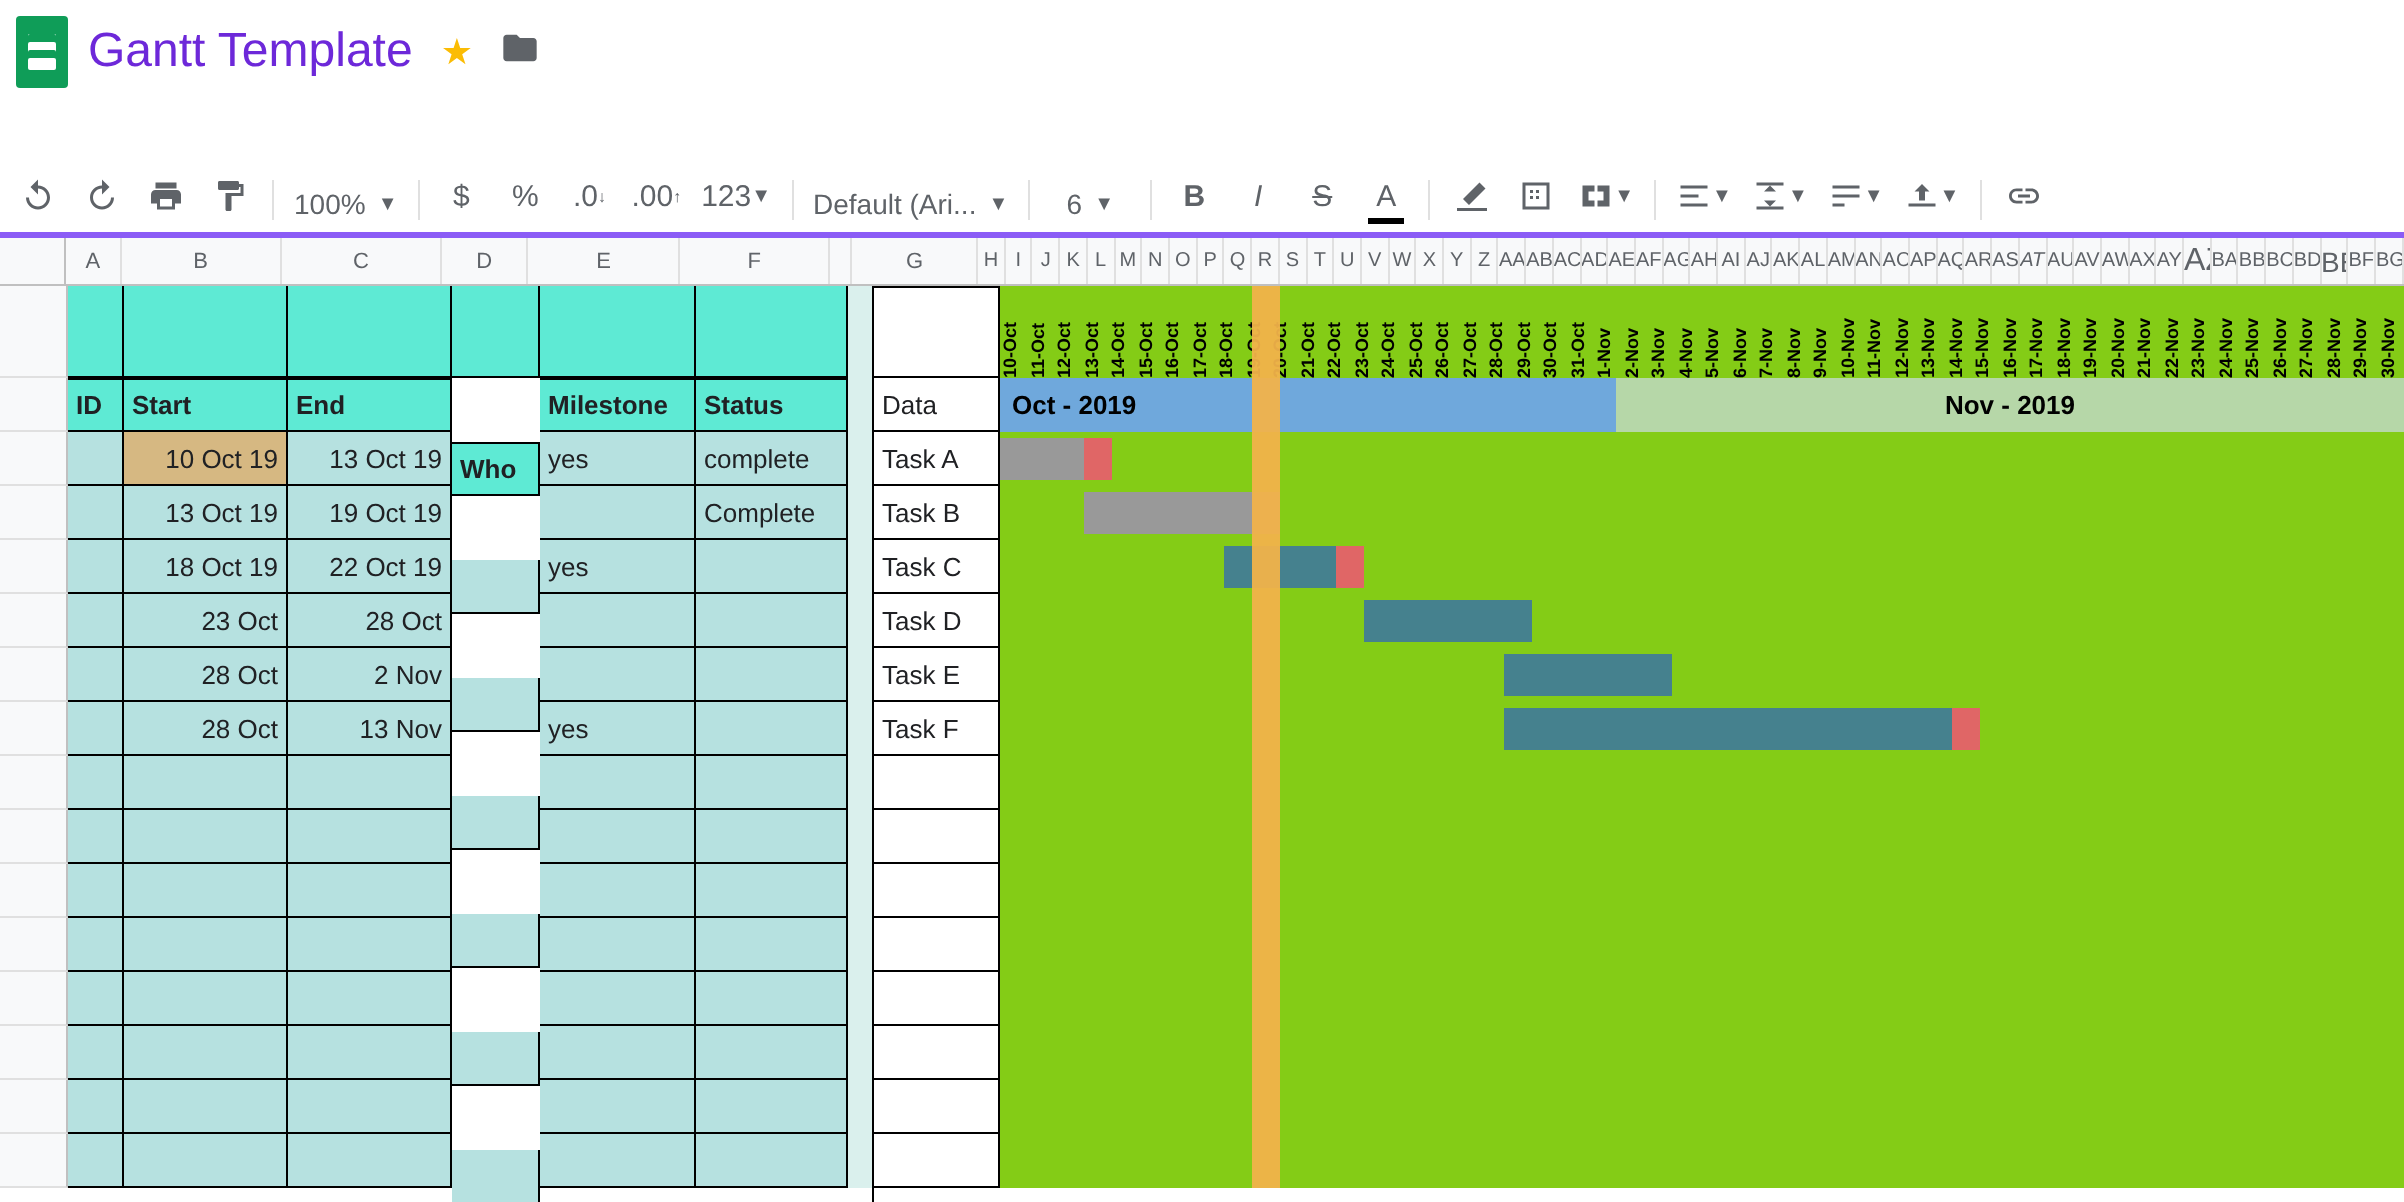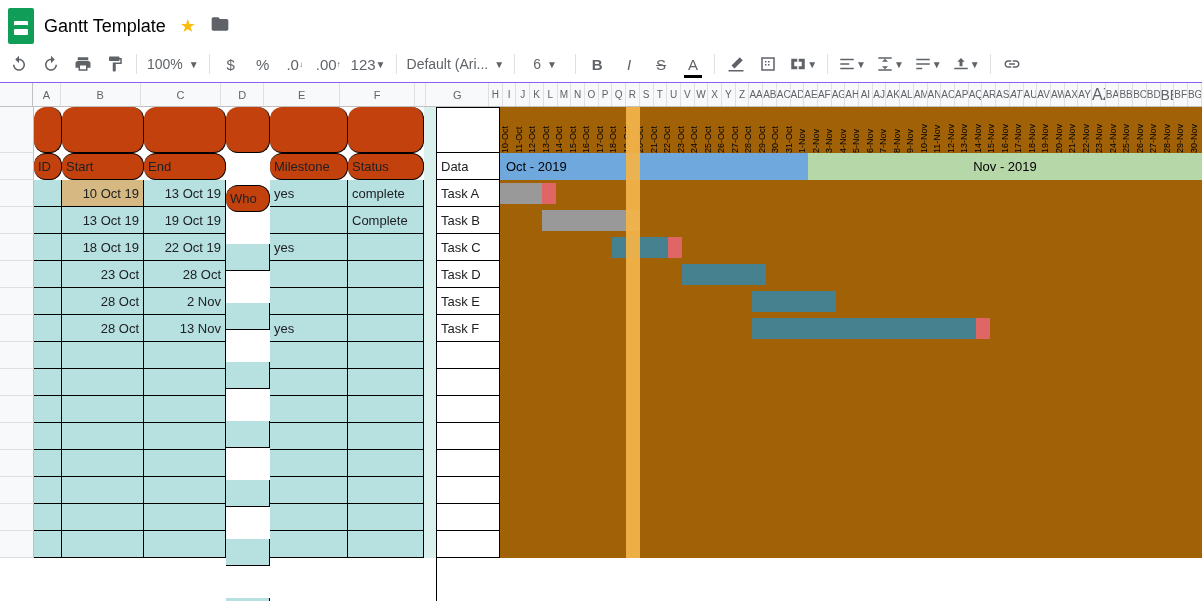--- a/index.html
+++ b/index.html
@@ -3,31 +3,31 @@
 <meta charset="utf-8">
 <style>
 * { box-sizing: border-box; margin: 0; padding: 0; }
 body { font-family: Arial, sans-serif; font-size: 13px; color: #202124; background: #fff; overflow: hidden; }
 
 
 .titlebar { display: flex; align-items: center; padding: 8px 0 4px 8px; gap: 10px; }
 .sheets-logo { width: 26px; height: 36px; background: #0f9d58; border-radius: 2px; position: relative; display: flex; align-items: center; justify-content: center; }
 .sheets-logo::after { content: ""; width: 14px; height: 18px; background: #fff; border-radius: 1px; display: block;
   box-shadow: inset 0 4px 0 #0f9d58, inset 0 8px 0 #fff, inset 0 12px 0 #0f9d58, inset 0 14px 0 #fff; }
-.doc-title { font-size: 18px; font-weight: 400; color: #000000; }
+.doc-title { font-size: 24px; font-weight: 400; color: #6d28d9; }
 .star-icon { color: #fbbc04; font-size: 18px; }
 .folder-icon { color: #5f6368; font-size: 18px; }
 
 
 .menubar { display: flex; gap: 2px; padding: 0 0 6px 46px; font-size: 14px; color: #202124; align-items: center; }
 .menubar .mi { padding: 4px 7px; border-radius: 3px; cursor: pointer; }
 .last-edit { color: #5f6368; text-decoration: underline; margin-left: 14px; font-size: 14px; cursor: pointer; }
 
 
-.toolbar { display: flex; align-items: center; gap: 10px; padding: 4px 8px 6px 8px; border-bottom: 1px solid #8b5cf6; color: #5f6368; }
+.toolbar { display: flex; align-items: flex-end; gap: 10px; padding: 4px 8px 6px 8px; border-bottom: 3px solid #8b5cf6; color: #5f6368; margin-top: 34px; }
 .tbtn { display: inline-flex; align-items: center; justify-content: center; min-width: 22px; height: 24px; cursor: pointer; font-size: 15px; }
 .tbtn svg { width: 18px; height: 18px; fill: #5f6368; }
 .sep { width: 1px; height: 20px; background: #e0e0e0; }
 .zoom { display: flex; align-items: center; gap: 6px; font-size: 14px; }
 .font-sel { display: flex; align-items: center; gap: 6px; font-size: 14px; min-width: 90px; }
 .dd { font-size: 10px; color: #5f6368; }
 .underline-A { position: relative; }
 .underline-A::after { content: ""; position: absolute; bottom: -2px; left: 2px; right: 2px; height: 3px; background: #000; }
 
 
@@ -36,32 +36,32 @@
 
 .colhdr { display: flex; height: 24px; border-bottom: 1px solid #c0c0c0; background: #f8f9fa; }
 .rowhdr-cell { width: 34px; border-right: 1px solid #c0c0c0; background: #f8f9fa; }
 .colhdr-cell { text-align: center; font-size: 11px; color: #5f6368; border-right: 1px solid #e0e0e0; line-height: 24px; overflow: hidden; }
 
 
 .grid { display: flex; }
 .left-panel { display: flex; }
 .col { display: flex; flex-direction: column; }
 .cell { height: 27px; border-bottom: 1px solid #000; border-right: 1px solid #000; padding: 0 4px; display: flex; align-items: center; font-size: 13px; overflow: hidden; white-space: nowrap; }
-.cell.hdr { background: #c2410c; font-weight: normal; border-top: 1px solid #000; border-radius: 12px; }
+.cell.hdr { background: #5eead4; font-weight: bold; border-top: 1px solid #000; }
 .cell.data { background: #b6e1e0; justify-content: flex-end; }
 .cell.data.left { justify-content: flex-start; }
 .cell.gap { background: #daf0ed; border-right: none; border-bottom: none; }
 .cell.selected { background: #d6b882; }
 .rownum { width: 34px; height: 27px; border-bottom: 1px solid #e0e0e0; border-right: 1px solid #c0c0c0; background: #f8f9fa; }
 
 
 .tall { height: 46px !important; }
 
 
-.gantt-area { position: relative; flex: 1; background: #a16207; }
+.gantt-area { position: relative; flex: 1; background: #84cc16; font-weight: bold; }
 
 .gap-col .cell { border-left: none; border-right: none; }
 
 
 .date-labels { position: absolute; top: 0; left: 0; right: 0; height: 46px; display: flex; }
 .date-label { width: 14px; font-size: 9px; color: #000; writing-mode: vertical-rl; transform: rotate(180deg); text-align: left; padding-bottom: 2px; overflow: hidden; white-space: nowrap; }
 
 
 .month-band { position: absolute; top: 46px; left: 0; right: 0; height: 27px; display: flex; }
 .month-oct { background: #6fa8dc; flex: 0 0 auto; display: flex; align-items: center; padding-left: 6px; font-size: 13px; color: #000; }

